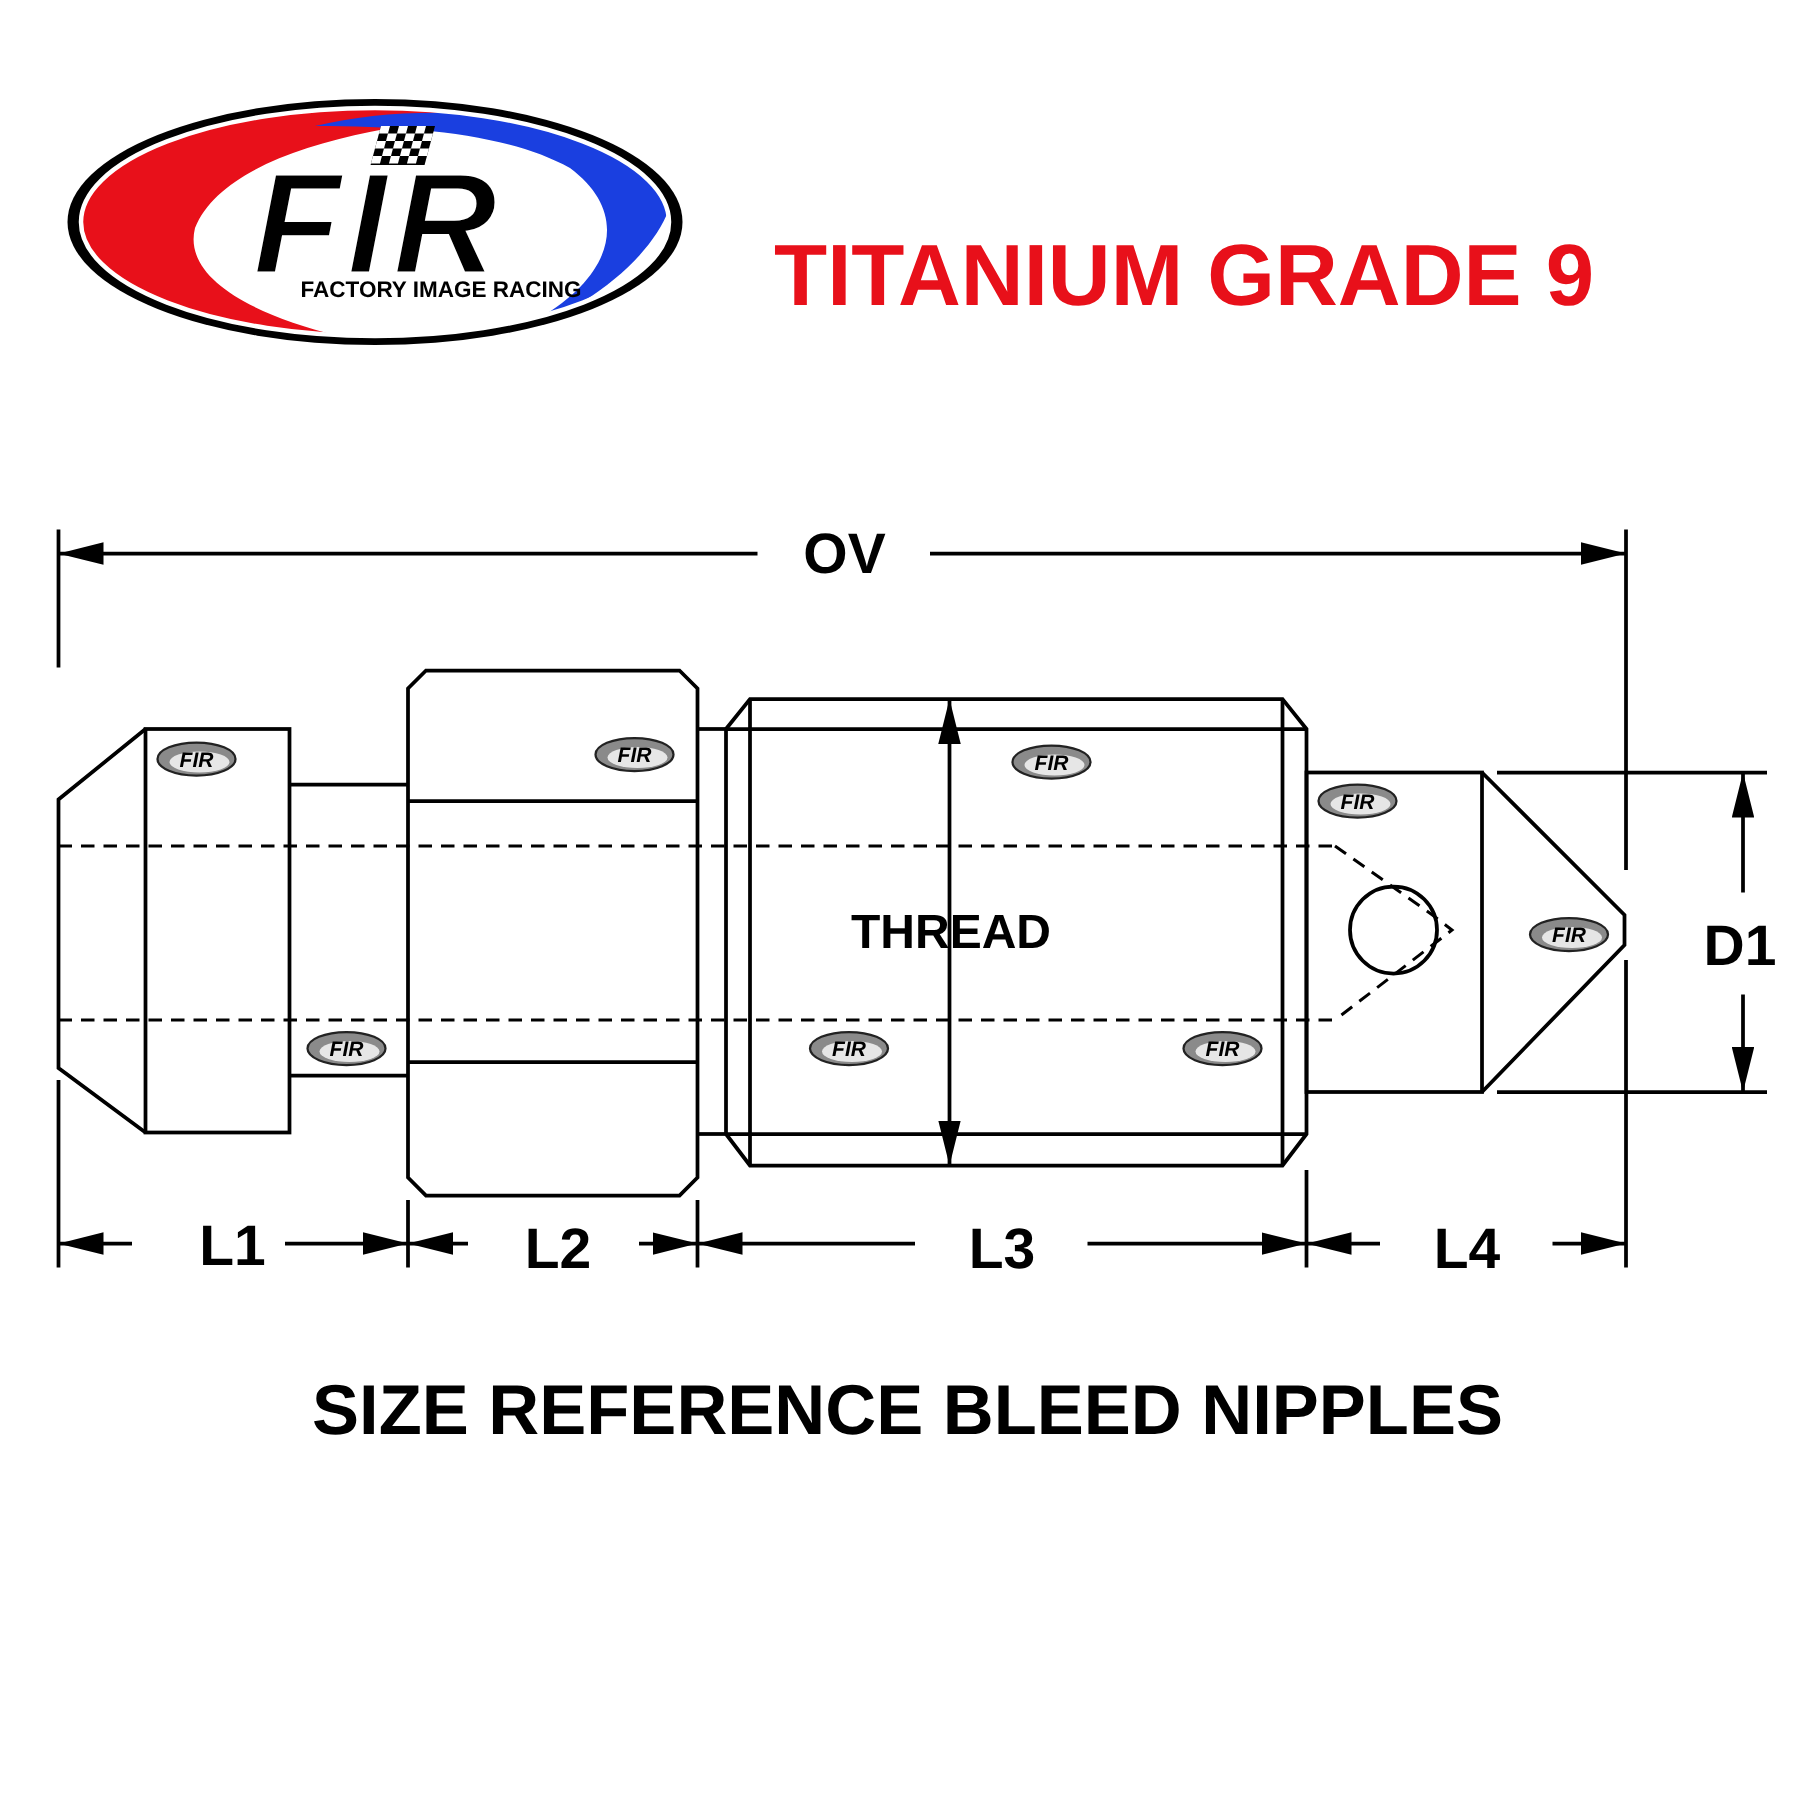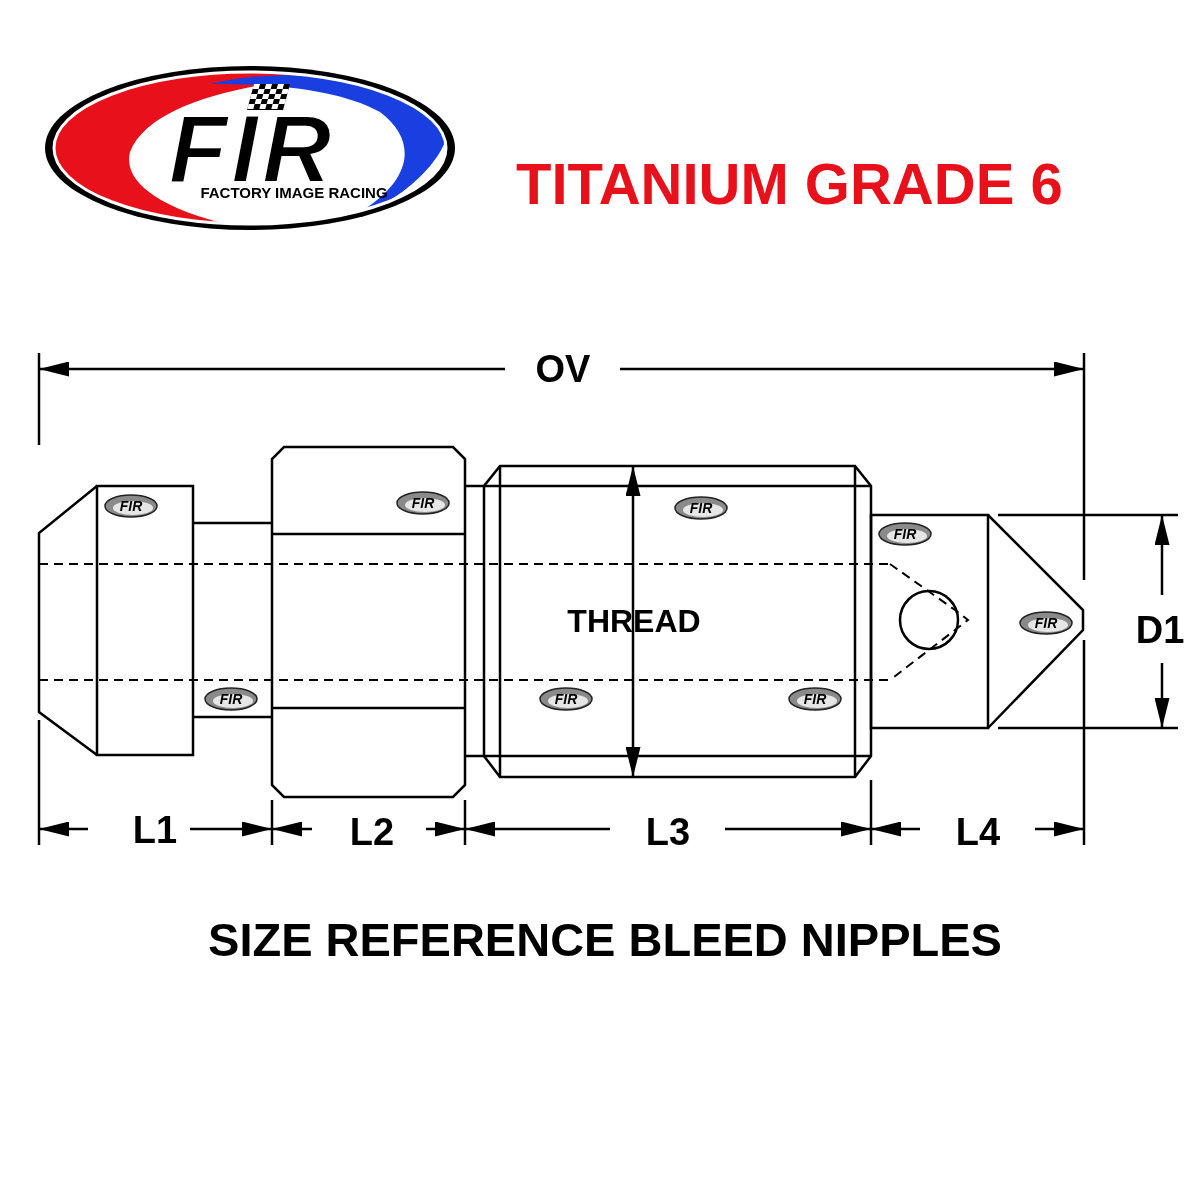--- a/index.html
+++ b/index.html
@@ -47,21 +47,21 @@
         <rect x="0" y="20" width="6" height="5"></rect>
           <rect x="12" y="20" width="6" height="5"></rect>
           <rect x="24" y="20" width="6" height="5"></rect>
       </g>
     </g>
     <text x="212" y="120" text-anchor="middle" font-family="Liberation Sans, sans-serif" font-weight="bold" font-style="italic" font-size="96" fill="#000" stroke="#fff" stroke-width="2" letter-spacing="4">FIR</text>
     <text x="254" y="136" text-anchor="middle" font-family="Liberation Sans, sans-serif" font-weight="bold" font-size="15" fill="#000">FACTORY IMAGE RACING</text>
   </svg>
 </div>
 
-<div class="abs title">TITANIUM GRADE 6</div>
+<div class="abs title">TITANIUM GRADE 9</div>
 
 <div id="drawing" class="abs">
   <svg width="1200" height="1200" viewBox="0 0 1200 1200">
     <defs>
       <marker id="arr" viewBox="0 0 12 6" refX="12" refY="3" markerWidth="12" markerHeight="6" orient="auto-start-reverse">
         <path d="M0 0 L12 3 L0 6 Z" fill="#000"></path>
       </marker>
       <g id="badge">
         <ellipse cx="0" cy="0" rx="26" ry="11" fill="#8a8a8a" stroke="#222" stroke-width="1.5"></ellipse>
         <ellipse cx="2" cy="2" rx="20" ry="7" fill="#e6e6e6"></ellipse>

